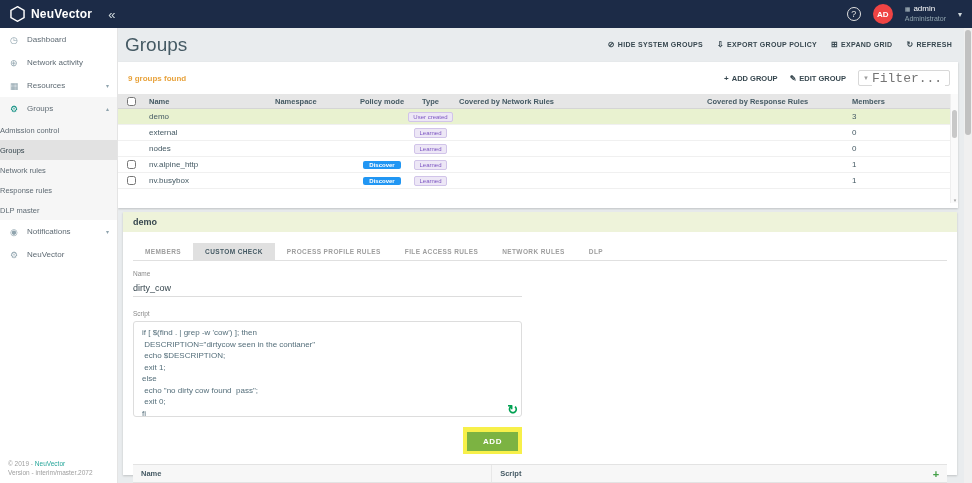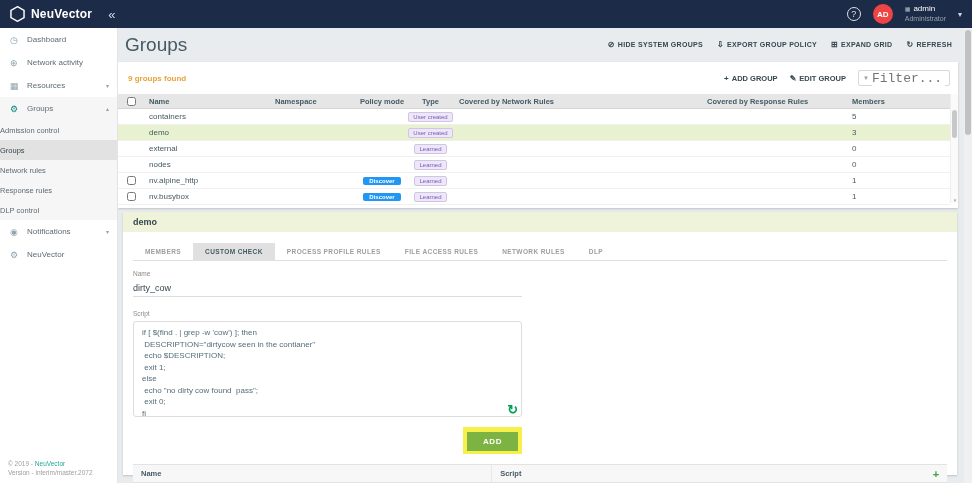--- a/index.html
+++ b/index.html
@@ -141,21 +141,21 @@
   <div class="policy-section">
     <div class="side-item">
       <span class="side-icon">⚙</span>
       <span>Groups</span>
       <span class="chev">▴</span>
     </div>
     <div class="sub-item">Admission control</div>
     <div class="sub-item active">Groups</div>
     <div class="sub-item">Network rules</div>
     <div class="sub-item">Response rules</div>
-    <div class="sub-item">DLP control</div>
+    <div class="sub-item">DLP master</div>
   </div>
   <div class="side-item">
     <span class="side-icon">◉</span>
     <span>Notifications</span>
     <span class="chev">▾</span>
   </div>
   <div class="side-item">
     <span class="side-icon">⚙</span>
     <span>NeuVector</span>
   </div>
@@ -211,32 +211,20 @@
           </div>
         <div class="cell col-name">Name</div>
         <div class="cell col-ns">Namespace</div>
         <div class="cell col-pm">Policy mode</div>
         <div class="cell col-type">Type</div>
         <div class="cell col-cn">Covered by Network Rules</div>
         <div class="cell col-cr">Covered by Response Rules</div>
         <div class="cell col-mem">Members</div>
       </div>
 
-      <div class="grid-row">
-        <div class="cell col-check"></div>
-        <div class="cell col-name">containers</div>
-        <div class="cell col-ns"></div>
-        <div class="cell col-pm"></div>
-        <div class="cell col-type">
-            <span class="badge-type">User created</span>
-          </div>
-        <div class="cell col-cn"></div>
-        <div class="cell col-cr"></div>
-        <div class="cell col-mem">5</div>
-      </div>
 
       <div class="grid-row selected">
         <div class="cell col-check"></div>
         <div class="cell col-name">demo</div>
         <div class="cell col-ns"></div>
         <div class="cell col-pm"></div>
         <div class="cell col-type">
             <span class="badge-type">User created</span>
           </div>
         <div class="cell col-cn"></div>

